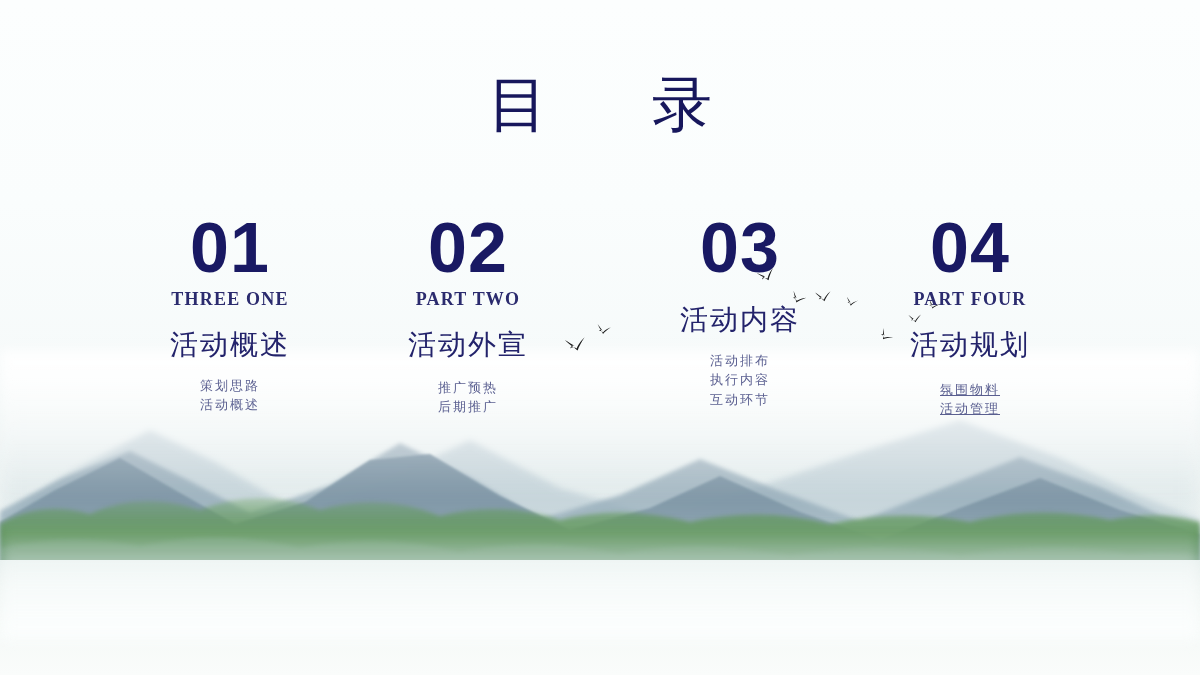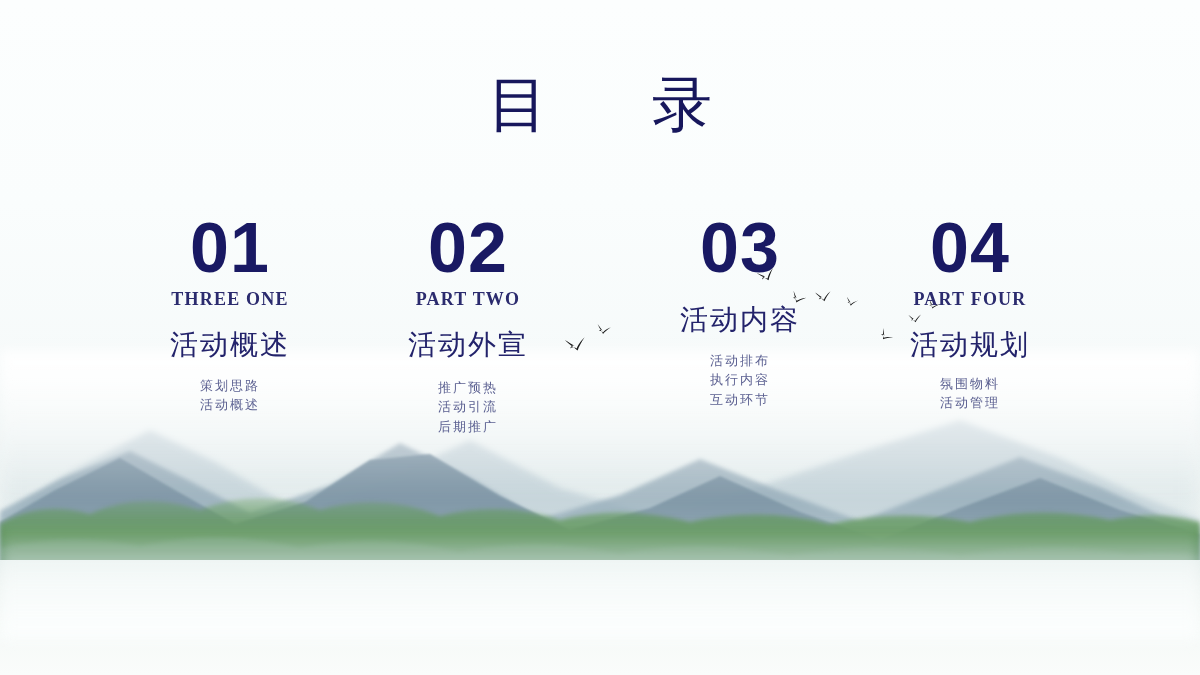--- a/index.html
+++ b/index.html
@@ -127,21 +127,21 @@
     font-size: 13px;
     letter-spacing: 2px;
     line-height: 1.5;
     color: #5a5f90;
   }
   .col-item { white-space: nowrap; }
 
   
   .col-1 .col-num  { font-size: 70px; }
   .col-2 .col-head { margin-top: 18px; }
-  .col-3 .col-items { margin-top: 10px; }
+  .col-3 .col-items { margin-top: 16px; text-decoration: underline; }
   .col-1 .col-items { margin-top: 14px; }
 
   
   .bird {
     position: absolute;
     pointer-events: none;
   }
   .bird svg { display: block; }
 </style>
 </head>
@@ -226,21 +226,20 @@
         <div class="col-item">活动概述</div>
       </div>
     </div>
 
     <div class="col col-1">
       <div class="col-num">02</div>
       <div class="col-part">PART TWO</div>
       <div class="col-head">活动外宣</div>
       <div class="col-items">
         <div class="col-item">推广预热</div>
-        <div class="col-item">活动引流</div>
         <div class="col-item">后期推广</div>
       </div>
     </div>
 
     <div class="col col-2">
       <div class="col-num">03</div>
       <div class="col-head">活动内容</div>
       <div class="col-items">
         <div class="col-item">活动排布</div>
         <div class="col-item">执行内容</div>

